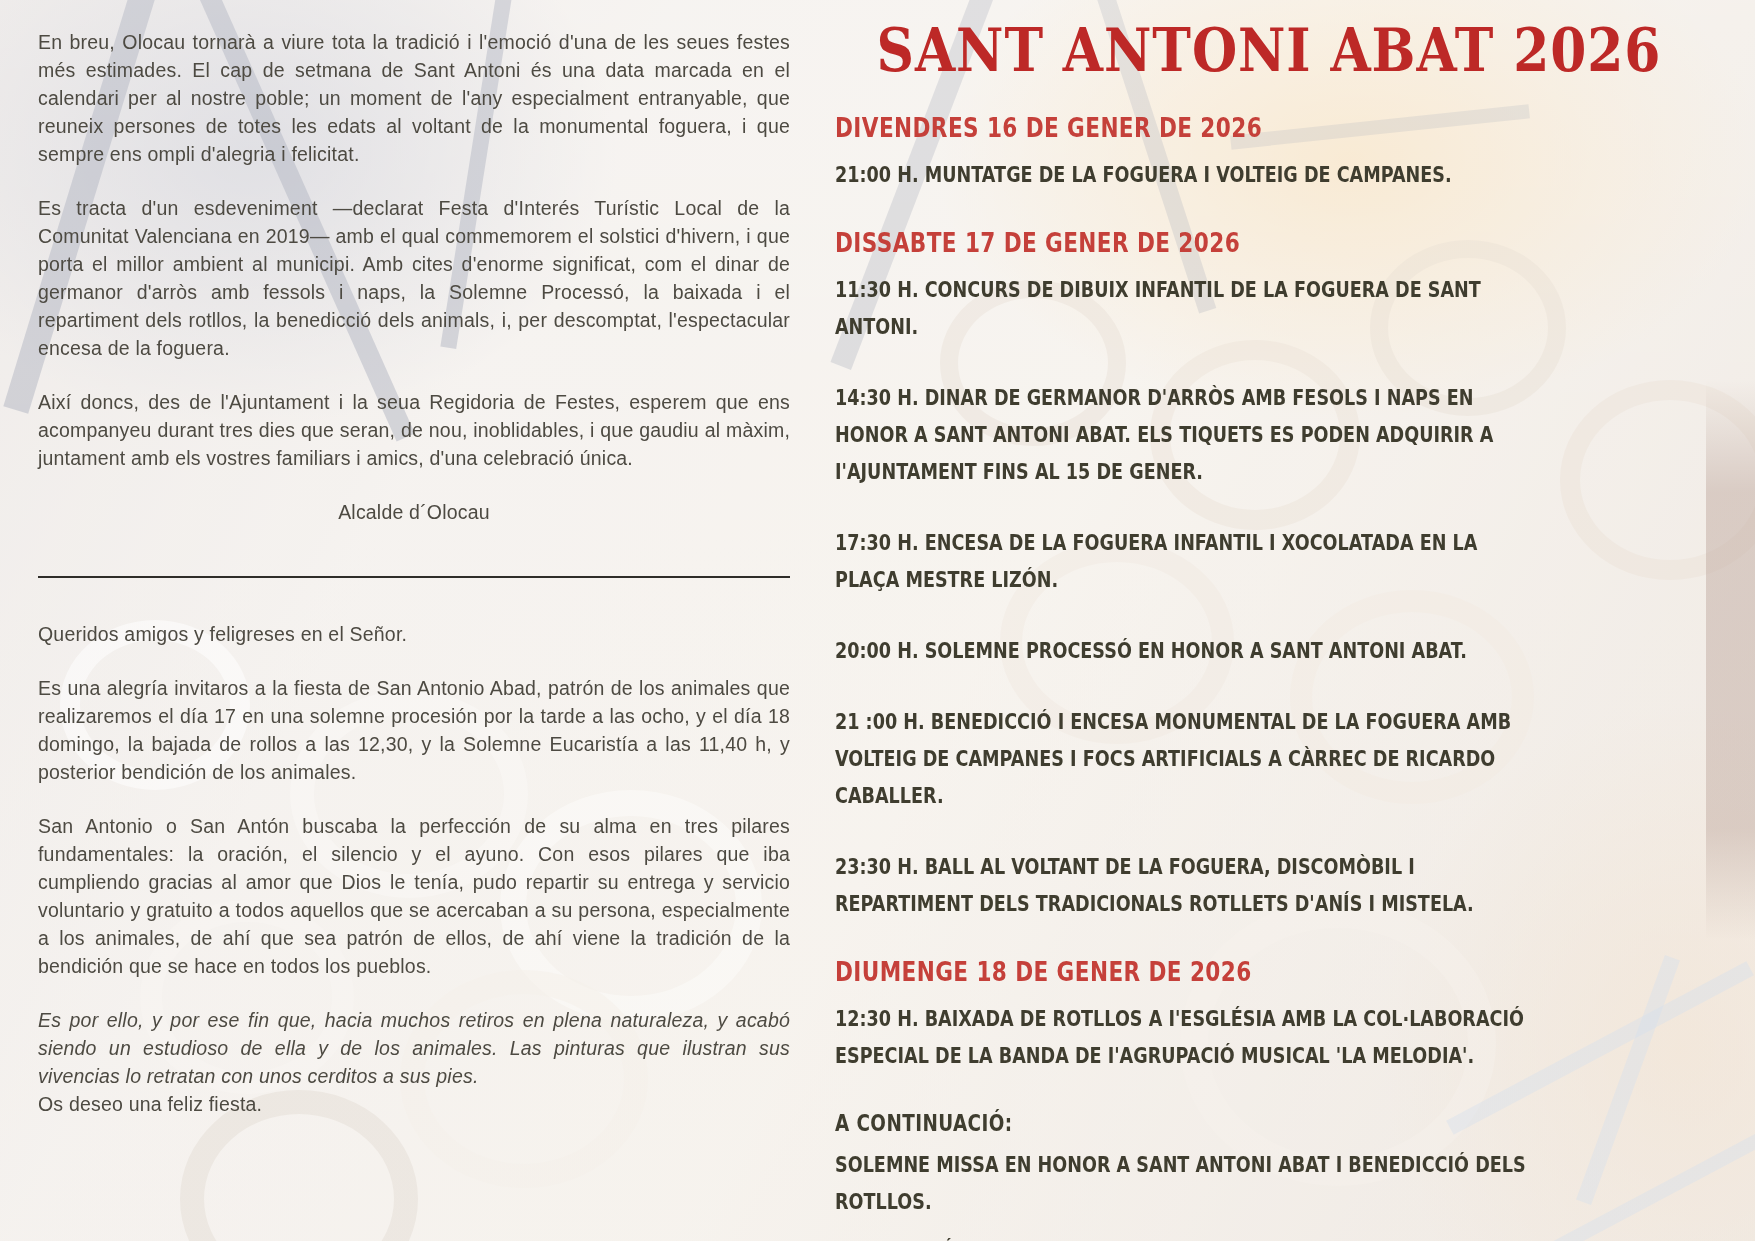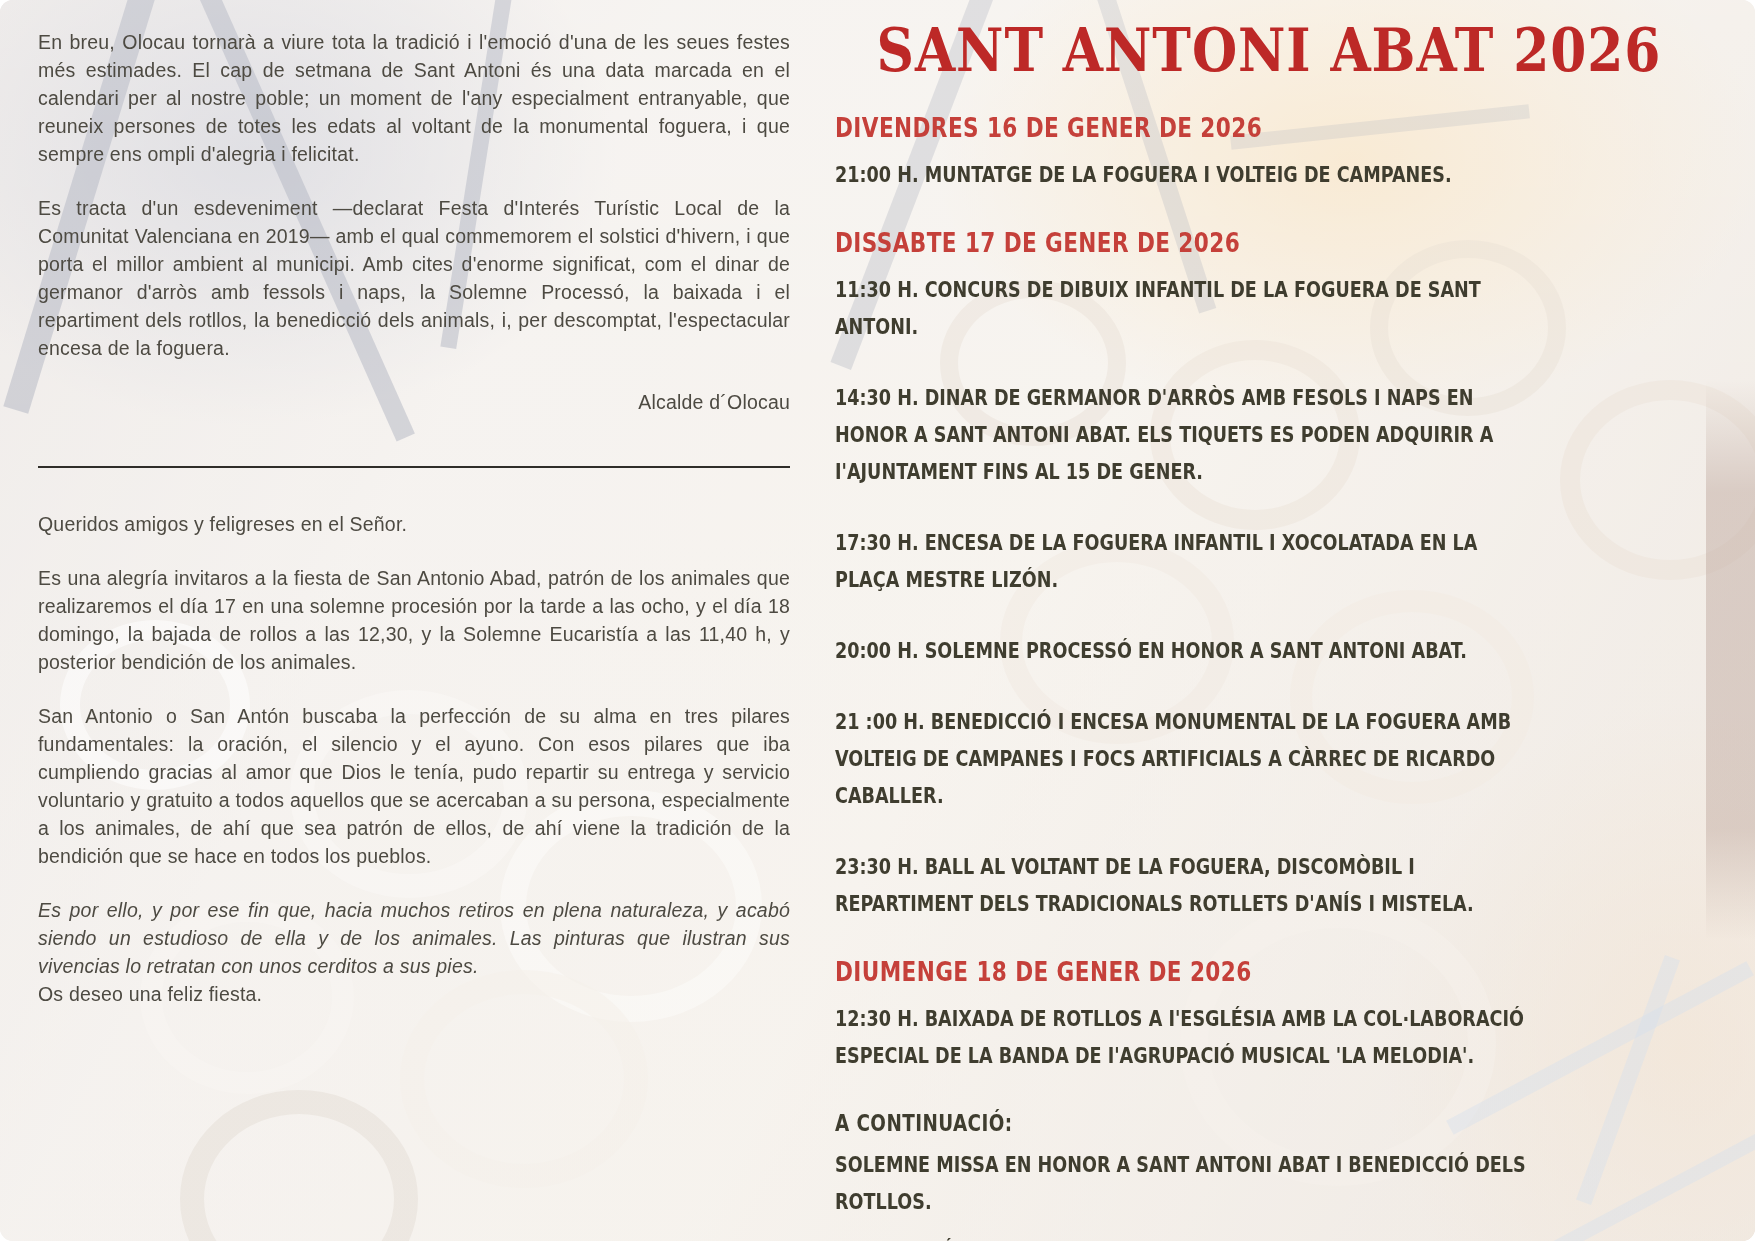--- a/index.html
+++ b/index.html
@@ -1,18 +1,18 @@
 <!DOCTYPE html>
 <html><head>
 <meta charset="utf-8">
 <style>
   html,body{margin:0;padding:0;width:1755px;height:1241px;overflow:hidden;}
   .page{position:relative;width:1755px;height:1241px;overflow:hidden;
         background:linear-gradient(118deg,#dfd8d4 0%,#ece6e0 28%,#efe8de 55%,#e6dcd1 82%,#e2d6c9 100%);
-        font-family:"Liberation Sans",sans-serif;border-radius:13px;}
+        font-family:"Liberation Sans",sans-serif;}
   .bg{position:absolute;pointer-events:none;}
   
   .bg-warm{left:900px;top:-120px;width:900px;height:560px;border-radius:50%;
            background:radial-gradient(ellipse at center,rgba(242,210,160,0.95) 0%,rgba(242,210,160,0) 65%);}
   .bg-warm2{left:1380px;top:700px;width:600px;height:700px;border-radius:50%;
            background:radial-gradient(ellipse at center,rgba(231,205,176,0.8) 0%,rgba(231,205,176,0) 70%);}
   
   .bg-cool{left:-150px;top:-150px;width:800px;height:600px;border-radius:50%;
            background:radial-gradient(ellipse at center,rgba(150,155,178,0.5) 0%,rgba(150,155,178,0) 65%);}
   
@@ -47,21 +47,21 @@
   
   .veil{position:absolute;left:0;top:0;width:100%;height:100%;
         background:linear-gradient(180deg,rgba(255,255,255,0.55) 0%,rgba(255,255,255,0.5) 40%,rgba(252,251,250,0.55) 100%);}
 
   
   .col-left{position:absolute;left:38px;top:28px;width:752px;color:#4d4a42;
             font-size:19.5px;line-height:28px;text-align:justify;letter-spacing:0.2px;}
   .col-left p{margin:0 0 26px;}
   .col-left p.no-gap{margin-bottom:0;font-style:italic;}
   .sig-name{font-weight:bold;color:#403b30;font-size:20.5px;margin:16px 0 2px !important;text-align:left !important;}
-  .sig-role{margin:0 !important;text-align:right;}
+  .sig-role{margin:0 !important;text-align:center;}
   .divider{border:none;border-top:2px solid #2f2d29;margin:50px 0 42px;width:100%;}
 
   
   .col-right{position:absolute;left:835px;top:18px;width:692px;}
   .r-title{font-family:"DejaVu Serif",serif;font-weight:700;color:#bd2927;
            font-size:59px;line-height:66px;text-align:center;margin:0 0 12px;
            transform:scaleX(0.88);transform-origin:center top;white-space:nowrap;letter-spacing:1px;}
   .condense{transform:scaleX(0.8);transform-origin:left top;width:125%;
             font-family:"DejaVu Sans",sans-serif;font-weight:700;}
   .r-head{color:#c5403a;font-size:27px;line-height:32px;margin:28px 0 12px;letter-spacing:0.5px;}
@@ -99,20 +99,21 @@
   <div class="bg ring rM"></div>
   <div class="bg bg-band"></div>
   <div class="grout g1"></div>
   <div class="grout g2"></div>
   <div class="grout g3"></div>
   <div class="veil"></div>
 
   <div class="col-left">
     <p>En breu, Olocau tornarà a viure tota la tradició i l'emoció d'una de les seues festes més estimades. El cap de setmana de Sant Antoni és una data marcada en el calendari per al nostre poble; un moment de l'any especialment entranyable, que reuneix persones de totes les edats al voltant de la monumental foguera, i que sempre ens ompli d'alegria i felicitat.</p>
     <p>Es tracta d'un esdeveniment —declarat Festa d'Interés Turístic Local de la Comunitat Valenciana en 2019— amb el qual commemorem el solstici d'hivern, i que porta el millor ambient al municipi. Amb cites d'enorme significat, com el dinar de germanor d'arròs amb fessols i naps, la Solemne Processó, la baixada i el repartiment dels rotllos, la benedicció dels animals, i, per descomptat, l'espectacular encesa de la foguera.</p>
+    <p>Així doncs, des de l'Ajuntament i la seua Regidoria de Festes, esperem que ens acompanyeu durant tres dies que seran, de nou, inoblidables, i que gaudiu al màxim, juntament amb els vostres familiars i amics, d'una celebració única.</p>
     <p class="sig-role">Alcalde d´Olocau</p>
 
     <hr class="divider">
 
     <p>Queridos amigos y feligreses en el Señor.</p>
     <p>Es una alegría invitaros a la fiesta de San Antonio Abad, patrón de los animales que realizaremos el día 17 en una solemne procesión por la tarde a las ocho, y el día 18 domingo, la bajada de rollos a las 12,30, y la Solemne Eucaristía a las 11,40 h, y posterior bendición de los animales.</p>
     <p>San Antonio o San Antón buscaba la perfección de su alma en tres pilares fundamentales: la oración, el silencio y el ayuno. Con esos pilares que iba cumpliendo gracias al amor que Dios le tenía, pudo repartir su entrega y servicio voluntario y gratuito a todos aquellos que se acercaban a su persona, especialmente a los animales, de ahí que sea patrón de ellos, de ahí viene la tradición de la bendición que se hace en todos los pueblos.</p>
     <p class="no-gap">Es por ello, y por ese fin que, hacia muchos retiros en plena naturaleza, y acabó siendo un estudioso de ella y de los animales. Las pinturas que ilustran sus vivencias lo retratan con unos cerditos a sus pies.</p>
     <p>Os deseo una feliz fiesta.</p>
 

